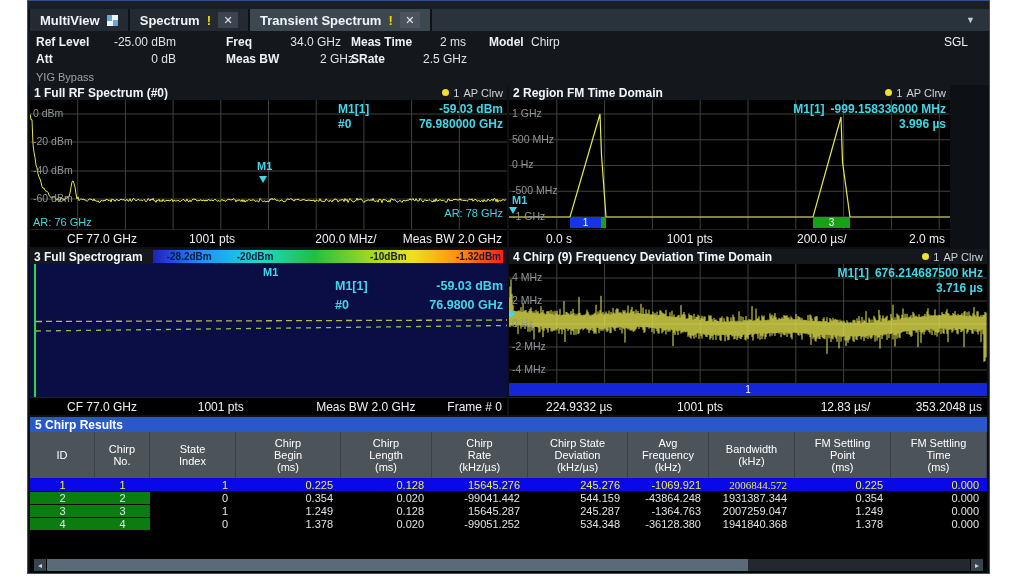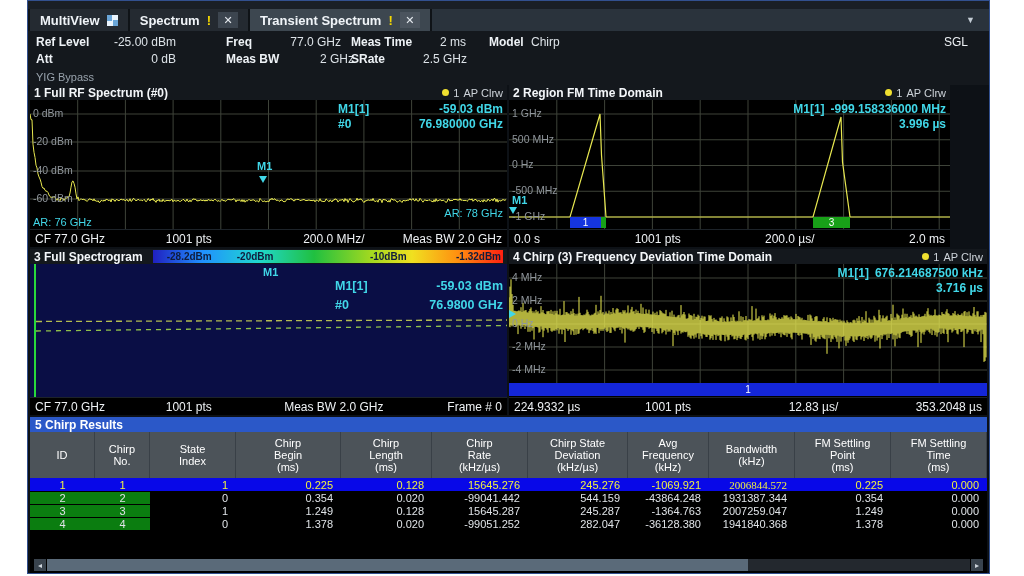--- a/index.html
+++ b/index.html
@@ -37,21 +37,21 @@
   .readout{position:absolute;color:#41d7e8;font-size:12px;font-weight:bold;z-index:4;text-align:center;}
   .rrow{display:flex;height:15px;align-items:center;}
   .ro-split .rrow{justify-content:space-between;}
   .ro-right .rrow{justify-content:flex-end;gap:6px;}
   .mklabel{position:absolute;color:#41d7e8;font-size:11px;font-weight:bold;z-index:4;}
   .tri{position:absolute;width:0;height:0;z-index:4;}
   .tri.down{border-left:4px solid transparent;border-right:4px solid transparent;border-top:7px solid #41d7e8;}
   .tri.right{border-top:4px solid transparent;border-bottom:4px solid transparent;border-left:7px solid #41d7e8;}
   .arlab{position:absolute;color:#41d7e8;font-size:11px;z-index:4;white-space:nowrap;}
   .pfoot{position:absolute;left:0;right:0;bottom:0;height:18px;background:#000;display:flex;align-items:center;color:#eef1f4;font-size:12px;padding:0 5px;box-sizing:border-box;border-top:1px solid #1d2329;}
-  .fa{width:28%;text-align:left;white-space:nowrap;}
+  .fa{width:28%;text-align:left;white-space:nowrap;margin-left:32px;}
   .fb{width:23%;text-align:left;white-space:nowrap;}
   .fc{width:26%;text-align:center;white-space:nowrap;}
   .fd{flex:1;text-align:right;white-space:nowrap;}
 
   .rbar{position:absolute;height:11px;top:132px;display:flex;align-items:center;justify-content:center;color:#fff;font-size:10px;z-index:5;}
   .rbar.blue{background:#1535e0;}
   .rbar.green{background:#18a018;}
   .bigbar{position:absolute;left:0;right:0;top:134px;height:13px;background:#1426d8;display:flex;align-items:center;justify-content:center;color:#fff;font-size:10px;z-index:5;}
 
   
@@ -99,21 +99,21 @@
     </div>
     <div class="tabfiller">
       <span class="caret">▼</span>
     </div>
   </div>
 
   <div class="settings">
     <span class="slabel" style="left:8px;top:4px">Ref Level</span>
     <span class="sval" style="left:70px;top:4px;width:78px">-25.00 dBm</span>
     <span class="slabel" style="left:198px;top:4px">Freq</span>
-    <span class="sval" style="left:245px;top:4px;width:68px">77.0 GHz</span>
+    <span class="sval" style="left:245px;top:4px;width:68px">34.0 GHz</span>
     <span class="slabel" style="left:323px;top:4px">Meas Time</span>
     <span class="sval" style="left:395px;top:4px;width:43px">2 ms</span>
     <span class="slabel" style="left:461px;top:4px">Model</span>
     <span class="sval" style="left:503px;top:4px;text-align:left">Chirp</span>
     <span class="sgl">SGL</span>
 
     <span class="slabel" style="left:8px;top:21px">Att</span>
     <span class="sval" style="left:70px;top:21px;width:78px">0 dB</span>
     <span class="slabel" style="left:198px;top:21px">Meas BW</span>
     <span class="sval" style="left:258px;top:21px;width:68px">2 GHz</span>
@@ -266,21 +266,21 @@
     <div class="pfoot">
       <span class="fa">CF 77.0 GHz</span>
       <span class="fb">1001 pts</span>
       <span class="fc">Meas BW 2.0 GHz</span>
       <span class="fd">Frame # 0</span>
     </div>
   </div>
 
   <div class="panel" style="left:481px;top:248px;width:478px;height:166px">
     <div class="phead">
-      <span class="ptitle">4 Chirp (3) Frequency Deviation Time Domain</span>
+      <span class="ptitle">4 Chirp (9) Frequency Deviation Time Domain</span>
       <span class="badge">
         <span class="dot"></span>
         <span>1</span>
         <span>AP Clrw</span>
       </span>
     </div>
     <div class="plot" id="plot4" style="top:15px;height:119px">
       <svg id="svg4" width="478" height="119">
           <line x1="47.8" y1="0" x2="47.8" y2="119" stroke="#3e4339" stroke-width="1"></line>
           <line x1="95.6" y1="0" x2="95.6" y2="119" stroke="#3e4339" stroke-width="1"></line>
@@ -399,21 +399,21 @@
           <div class="cell" style="width: 96px;">1.249</div>
           <div class="cell" style="width: 96px;">0.000</div>
         </div>
         <div class="trow">
           <div class="cell center green" style="width: 65px;">4</div>
           <div class="cell center green" style="width: 55px;">4</div>
           <div class="cell" style="width: 86px;">0</div>
           <div class="cell" style="width: 105px;">1.378</div>
           <div class="cell" style="width: 91px;">0.020</div>
           <div class="cell" style="width: 96px;">-99051.252</div>
-          <div class="cell" style="width: 100px;">282.047</div>
+          <div class="cell" style="width: 100px;">534.348</div>
           <div class="cell" style="width: 81px;">-36128.380</div>
           <div class="cell" style="width: 86px;">1941840.368</div>
           <div class="cell" style="width: 96px;">1.378</div>
           <div class="cell" style="width: 96px;">0.000</div>
         </div>
       </div>
     <div class="tscroll">
       <span class="sarrow">◂</span>
       <div class="strack">
           <div class="sthumb"></div>

